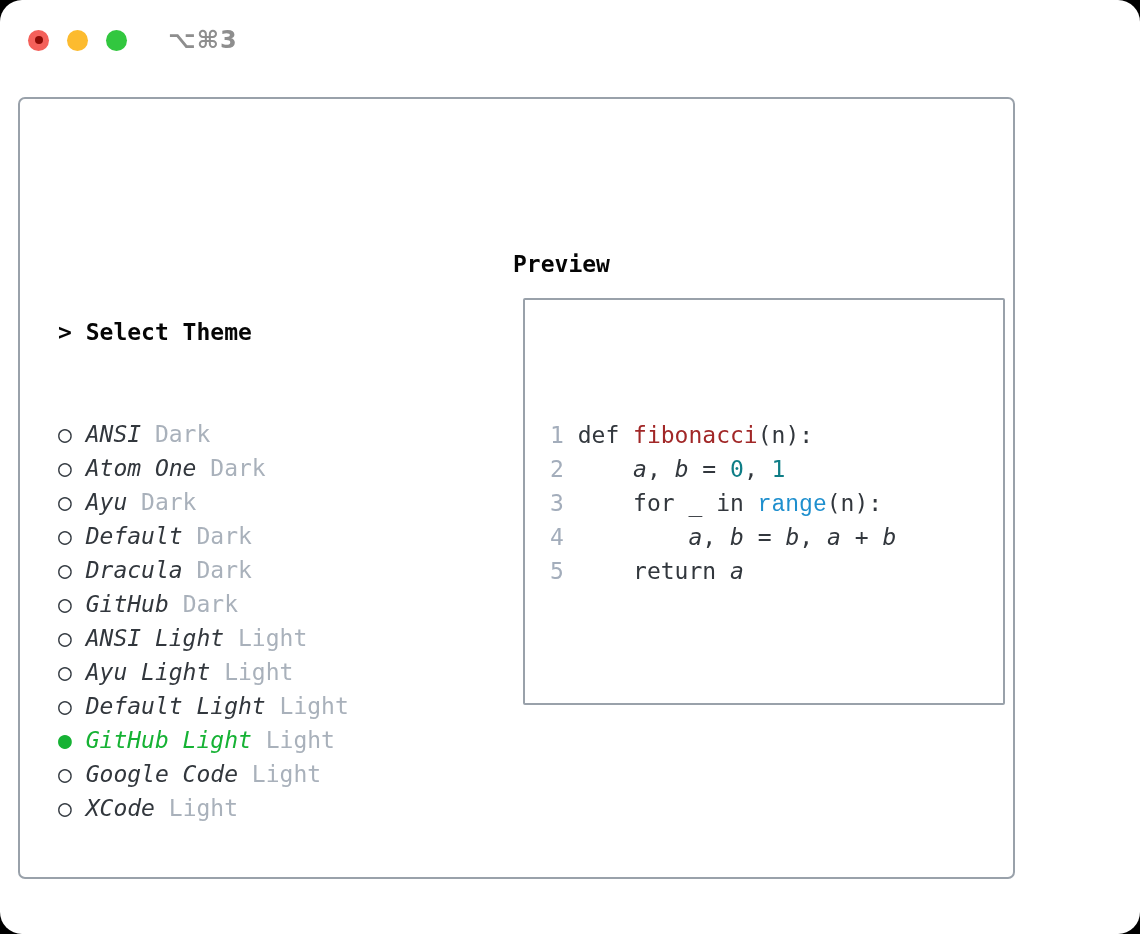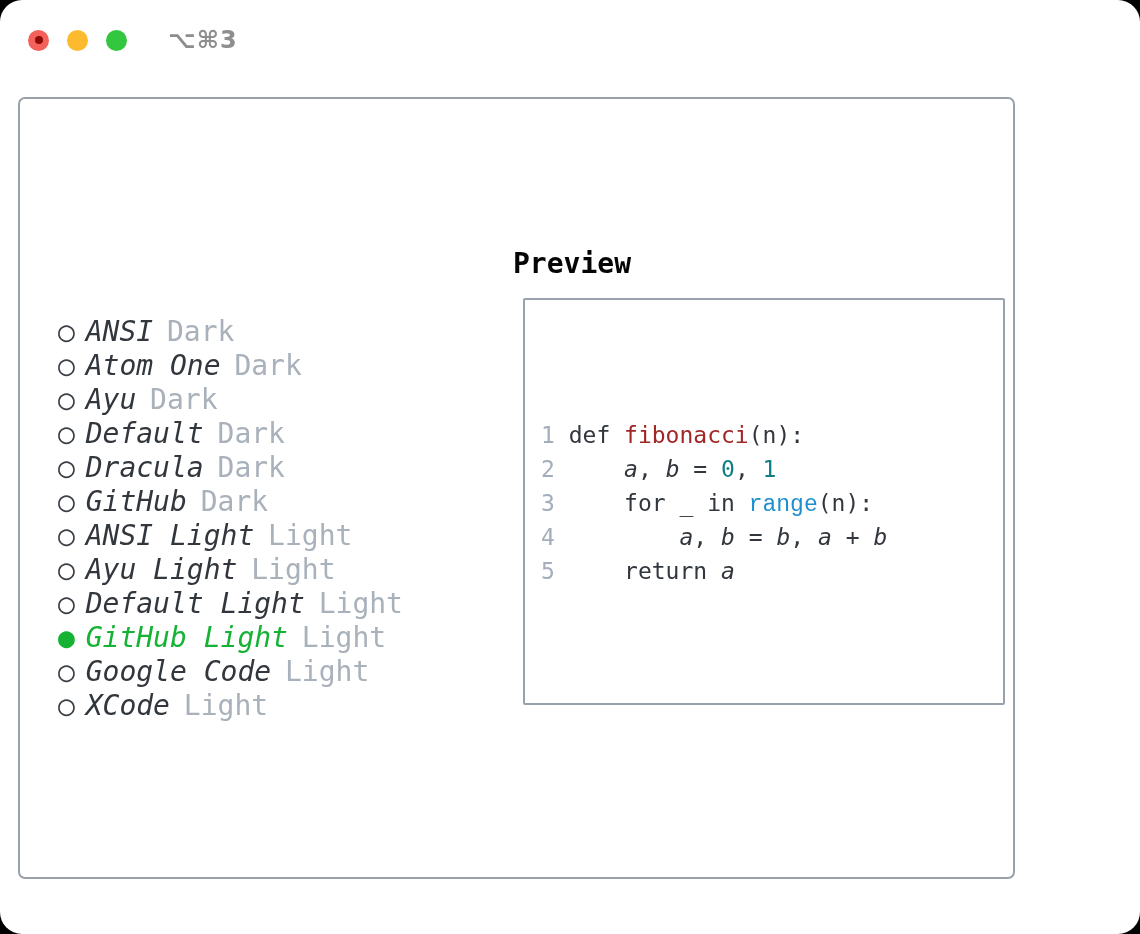--- a/index.html
+++ b/index.html
@@ -16,34 +16,34 @@
   .titlebar{position:absolute; left:28px; top:26px; display:flex; align-items:center;}
   .lights{display:flex; gap:18px; align-items:center;}
   .light{width:21px; height:21px; border-radius:50%; position:relative; display:inline-block; cursor:default;}
   .light .dot{position:absolute; left:50%; top:50%; width:8px; height:8px; border-radius:50%; transform:translate(-50%,-50%);}
   .win-title{margin-left:41px; font-family:"DejaVu Sans","Liberation Sans",sans-serif; font-weight:bold; font-size:24px; color:var(--titlegray); letter-spacing:1px;}
 
   
   .panel{position:absolute; left:18px; top:97px; width:997px; height:782px; border:2px solid var(--border); border-radius:7px; background:#fff;}
 
   
-  .col{position:absolute; font-size:28px; line-height:34px; color:var(--text); white-space:pre;}
+  .col{position:absolute; font-size:23px; line-height:34px; color:var(--text); white-space:pre;}
   .left-col{left:38px; top:148px; width:430px;}
   .row{height:34px;}
   .spacer{height:34px;}
   .b{font-weight:bold; color:#050505;}
   .prompt{font-weight:bold; color:#050505; display:inline-block; width:27.7px;}
   .bullet{display:inline-block; width:27.7px; color:#3a4047;}
   .sel .bullet, .sel .name{color:var(--green);}
   .name{color:var(--text);font-style:italic;}
   .variant{color:var(--muted); margin-left:13.85px;text-align:right;}
 
   
   .preview-title{left:493px; top:148px;}
-  .preview-box{position:absolute; left:503px; top:199px; width:482px; height:407px; border:2px solid var(--border); border-radius:2px; background:#fff; padding:50px 0 0 16px; font-size:23px; line-height:34px; white-space:pre; overflow:hidden;}
+  .preview-box{position:absolute; left:503px; top:199px; width:482px; height:407px; border:2px solid var(--border); border-radius:2px; background:#fff; padding:50px 0 0 25px; font-size:23px; line-height:34px; white-space:pre; overflow:hidden;}
   .pline{height:34px;}
   .lineno{display:inline-block; width:27.7px; color:var(--lineno);}
   .seg-plain{color:var(--text);}
   .seg-function{color:var(--func);}
   .seg-number{color:var(--num);}
   .seg-builtin{color:var(--builtin);font-family:Liberation Mono, monospace;}
   .seg-variable{color:var(--text); font-style:italic;}
 </style>
 </head>
 <body>
@@ -57,20 +57,21 @@
         </span>
         <span class="light" style="background: rgb(252, 187, 47);"></span>
         <span class="light" style="background: rgb(50, 199, 63);"></span>
       </div>
     <span class="win-title">⌥⌘3</span>
   </div>
 
   <div class="panel">
 
     <div class="col left-col">
+      <div class="row"><span class="prompt">&gt;</span><span class="b">Select Theme</span></div>
       <div id="theme-list"><div class="row"><span class="bullet">○</span><span class="name">ANSI</span><span class="variant">Dark</span></div><div class="row"><span class="bullet">○</span><span class="name">Atom One</span><span class="variant">Dark</span></div><div class="row"><span class="bullet">○</span><span class="name">Ayu</span><span class="variant">Dark</span></div><div class="row"><span class="bullet">○</span><span class="name">Default</span><span class="variant">Dark</span></div><div class="row"><span class="bullet">○</span><span class="name">Dracula</span><span class="variant">Dark</span></div><div class="row"><span class="bullet">○</span><span class="name">GitHub</span><span class="variant">Dark</span></div><div class="row"><span class="bullet">○</span><span class="name">ANSI Light</span><span class="variant">Light</span></div><div class="row"><span class="bullet">○</span><span class="name">Ayu Light</span><span class="variant">Light</span></div><div class="row"><span class="bullet">○</span><span class="name">Default Light</span><span class="variant">Light</span></div><div class="row sel"><span class="bullet">●</span><span class="name">GitHub Light</span><span class="variant">Light</span></div><div class="row"><span class="bullet">○</span><span class="name">Google Code</span><span class="variant">Light</span></div><div class="row"><span class="bullet">○</span><span class="name">XCode</span><span class="variant">Light</span></div></div>
       <div class="spacer"></div>
       
       
       
       
     </div>
 
     <div class="col preview-title b">Preview</div>
 

